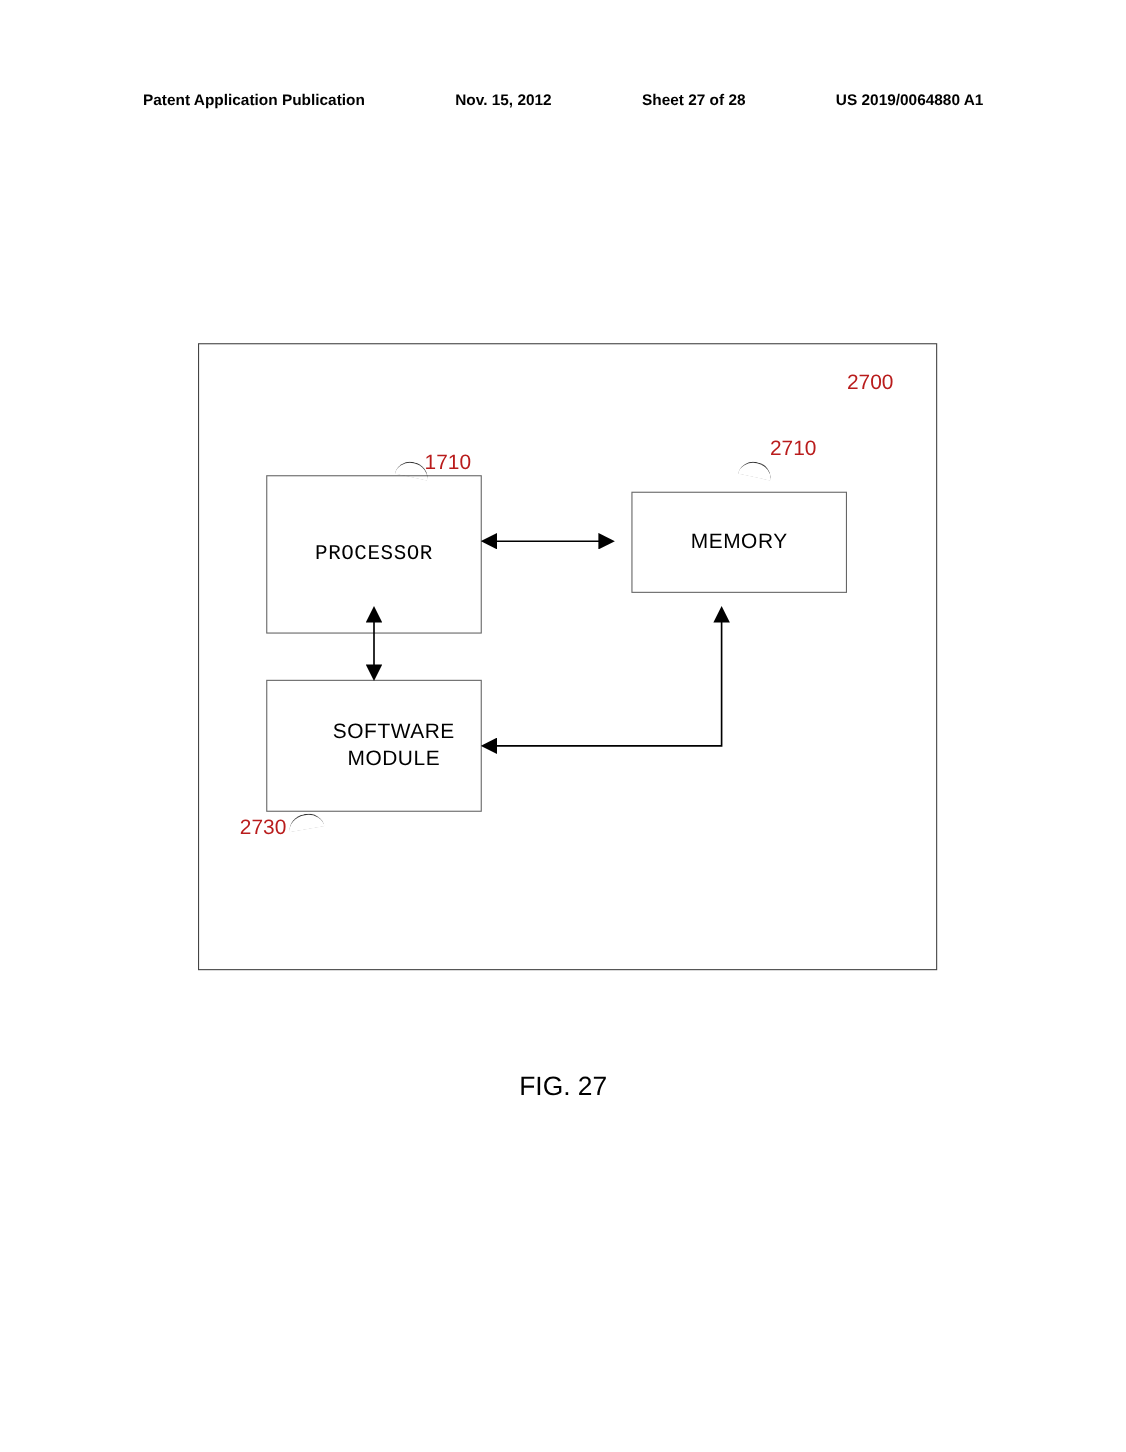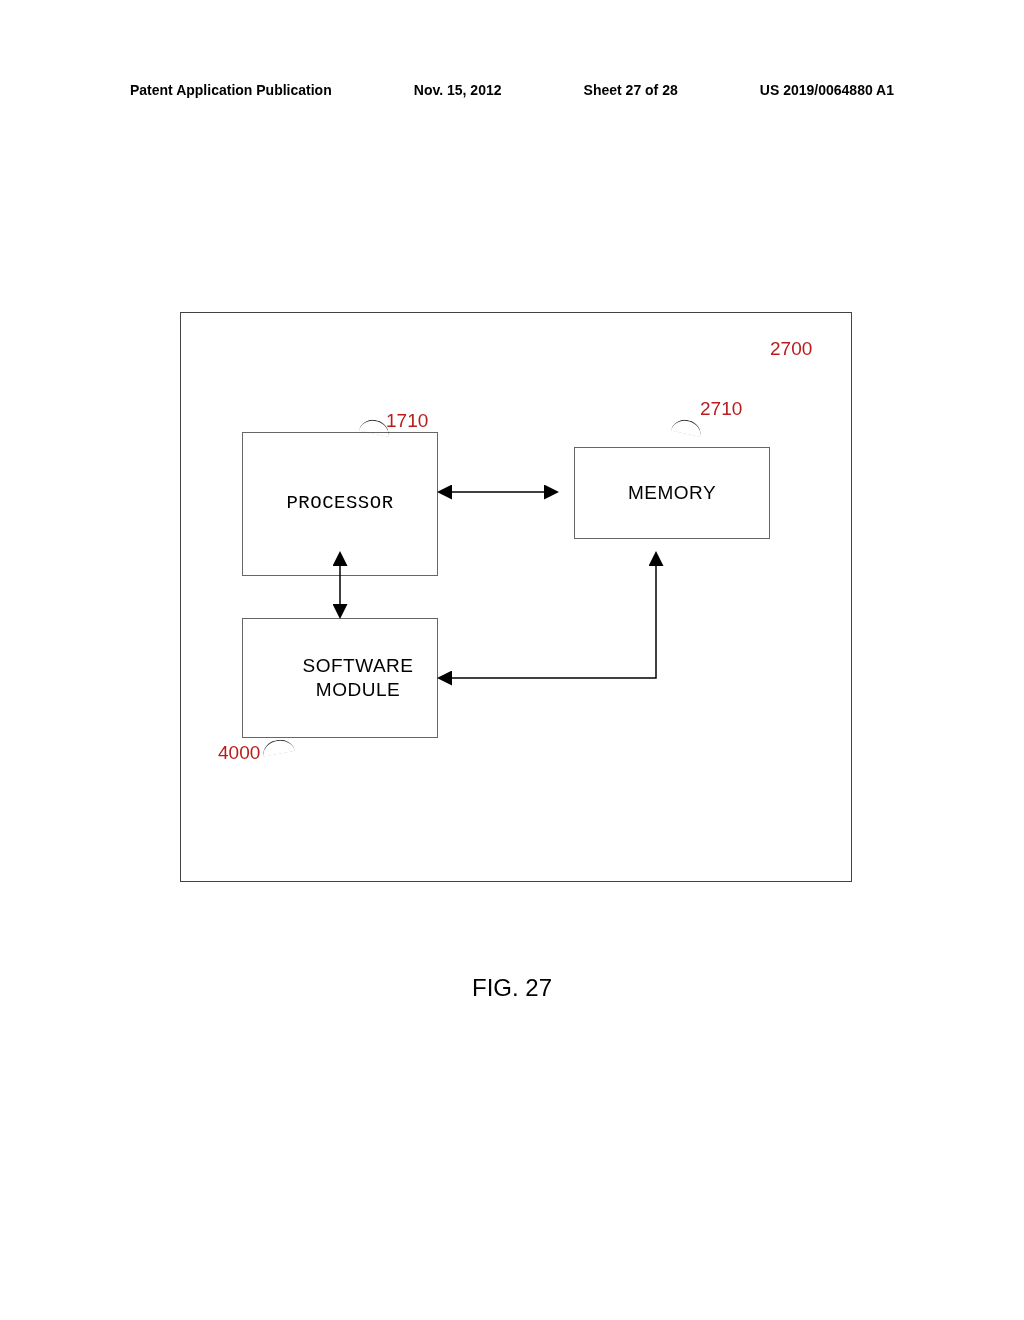--- a/index.html
+++ b/index.html
@@ -147,21 +147,21 @@
   <span>MEMORY</span>
 </div>
 <div class="box software">
   <span style="white-space:pre-line">SOFTWARE
 MODULE</span>
 </div>
 
 <div class="ref-label ref-2700">2700</div>
 <div class="ref-label ref-2720">1710</div>
 <div class="ref-label ref-2710">2710</div>
-<div class="ref-label ref-2730">4000</div>
+<div class="ref-label ref-2730">2730</div>
 
 <div class="tick-2720"></div>
 <div class="tick-2710"></div>
 <div class="tick-2730"></div>
 
 <svg class="arrows">
   <defs>
     <marker id="ah" markerWidth="10" markerHeight="10" refX="8" refY="5" orient="auto">
       <path d="M0,0 L10,5 L0,10 Z" fill="#000"></path>
     </marker>

